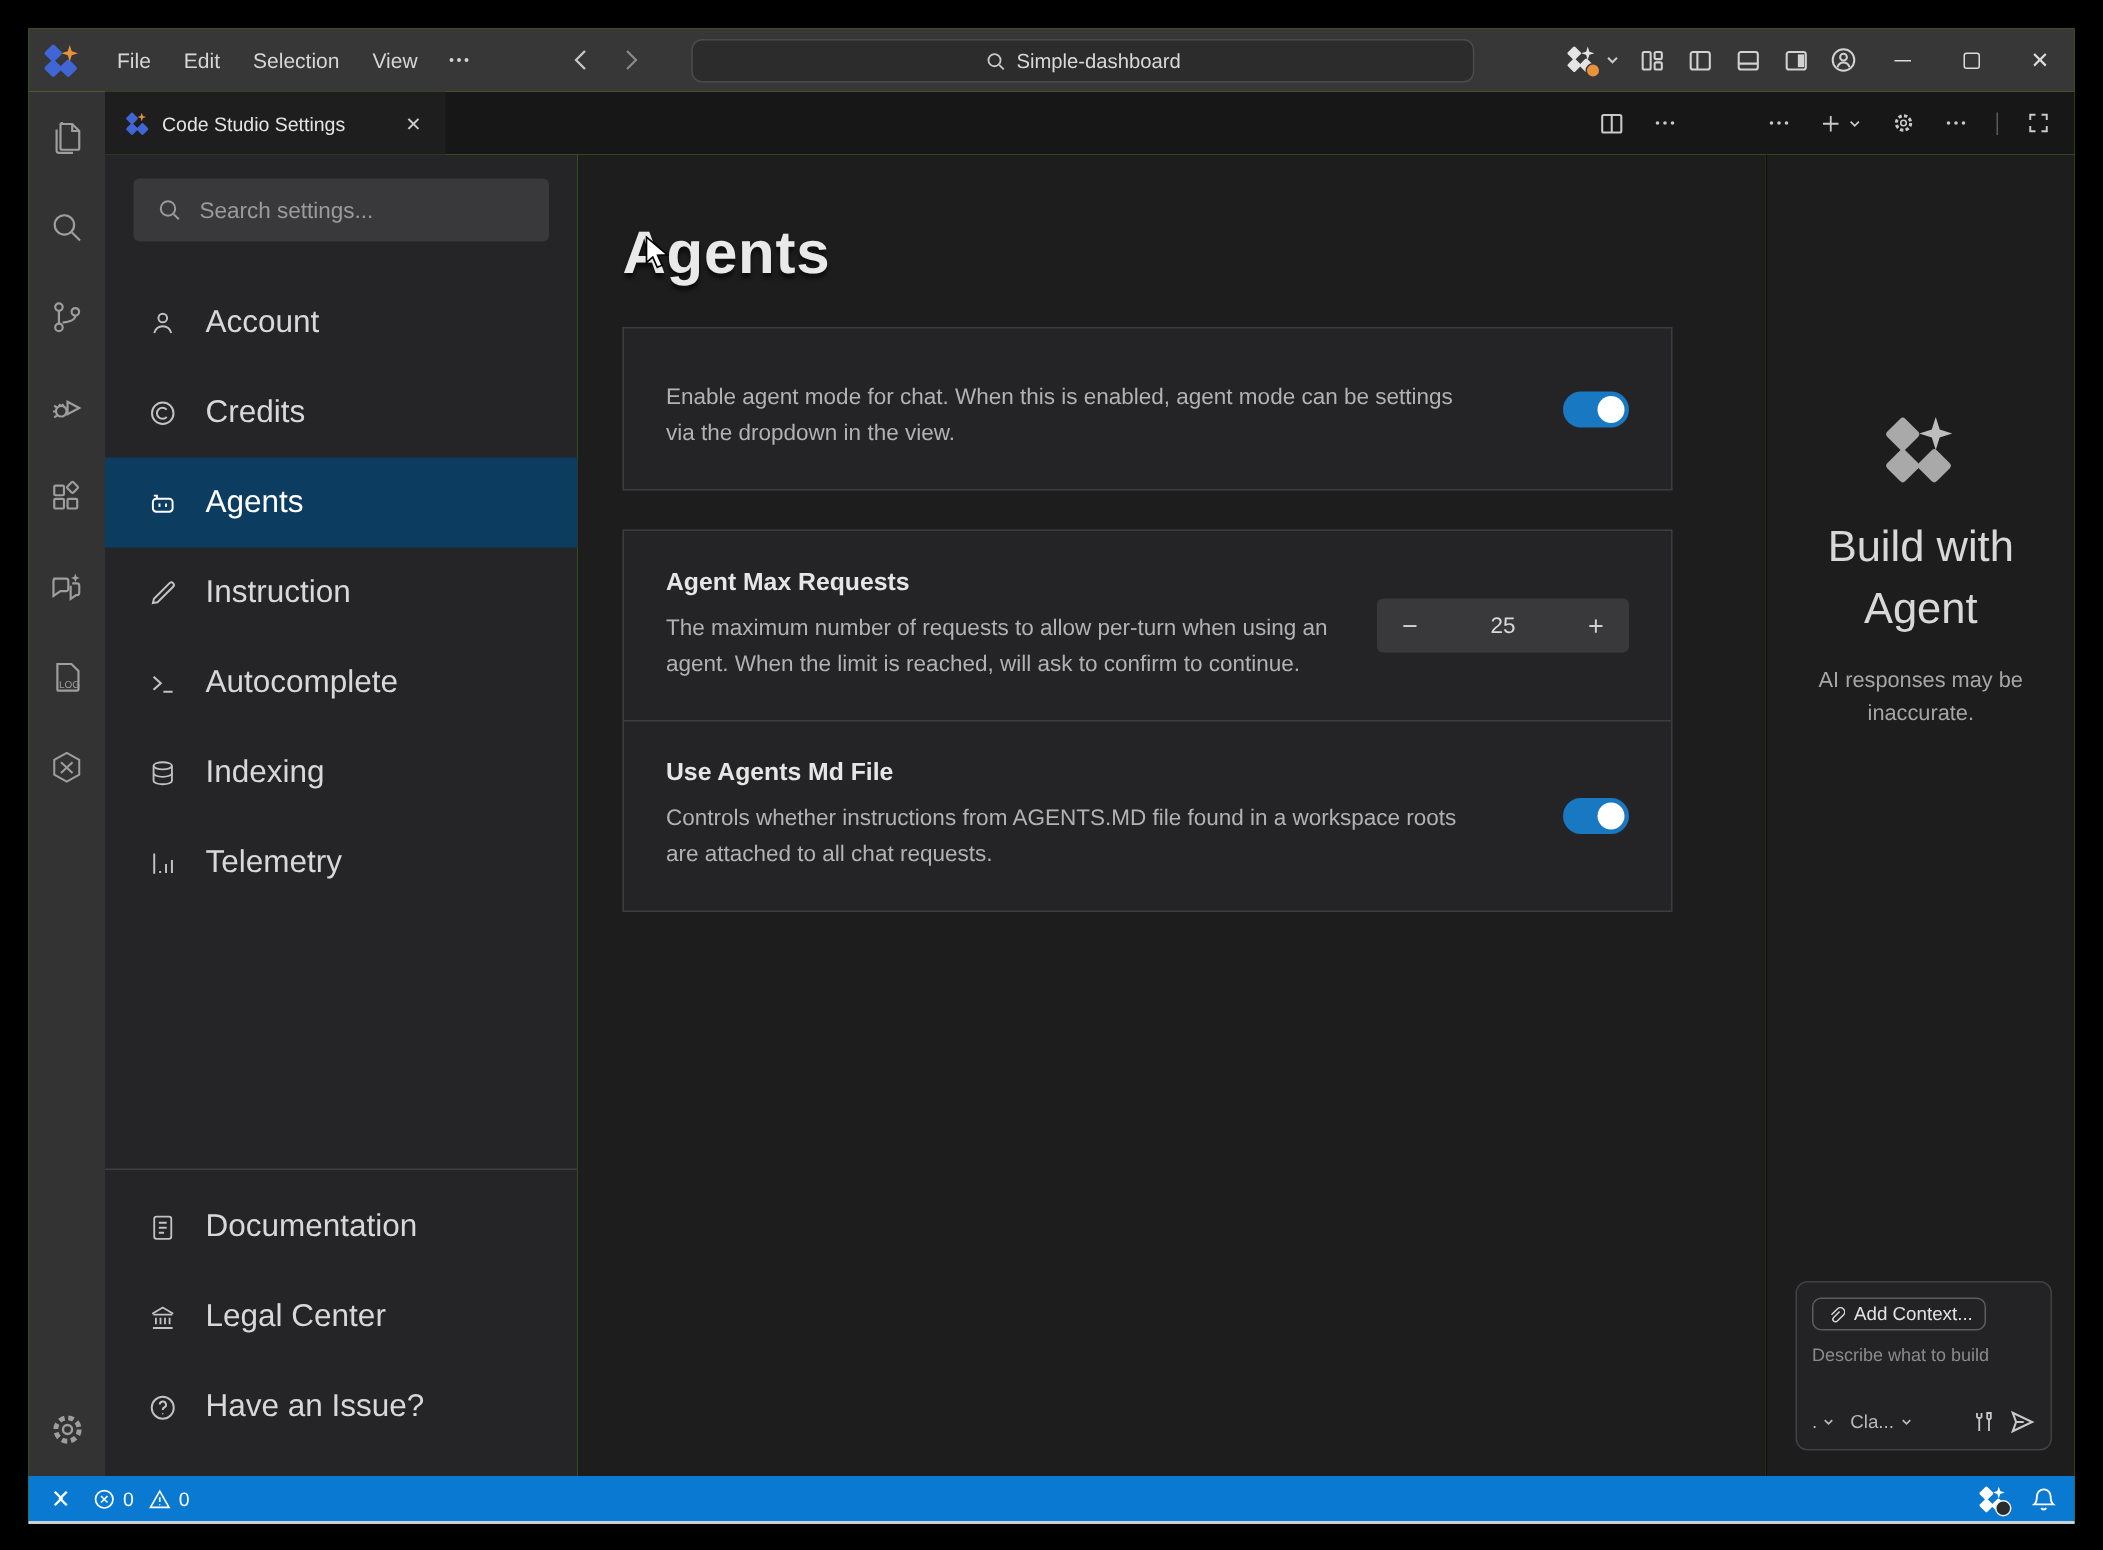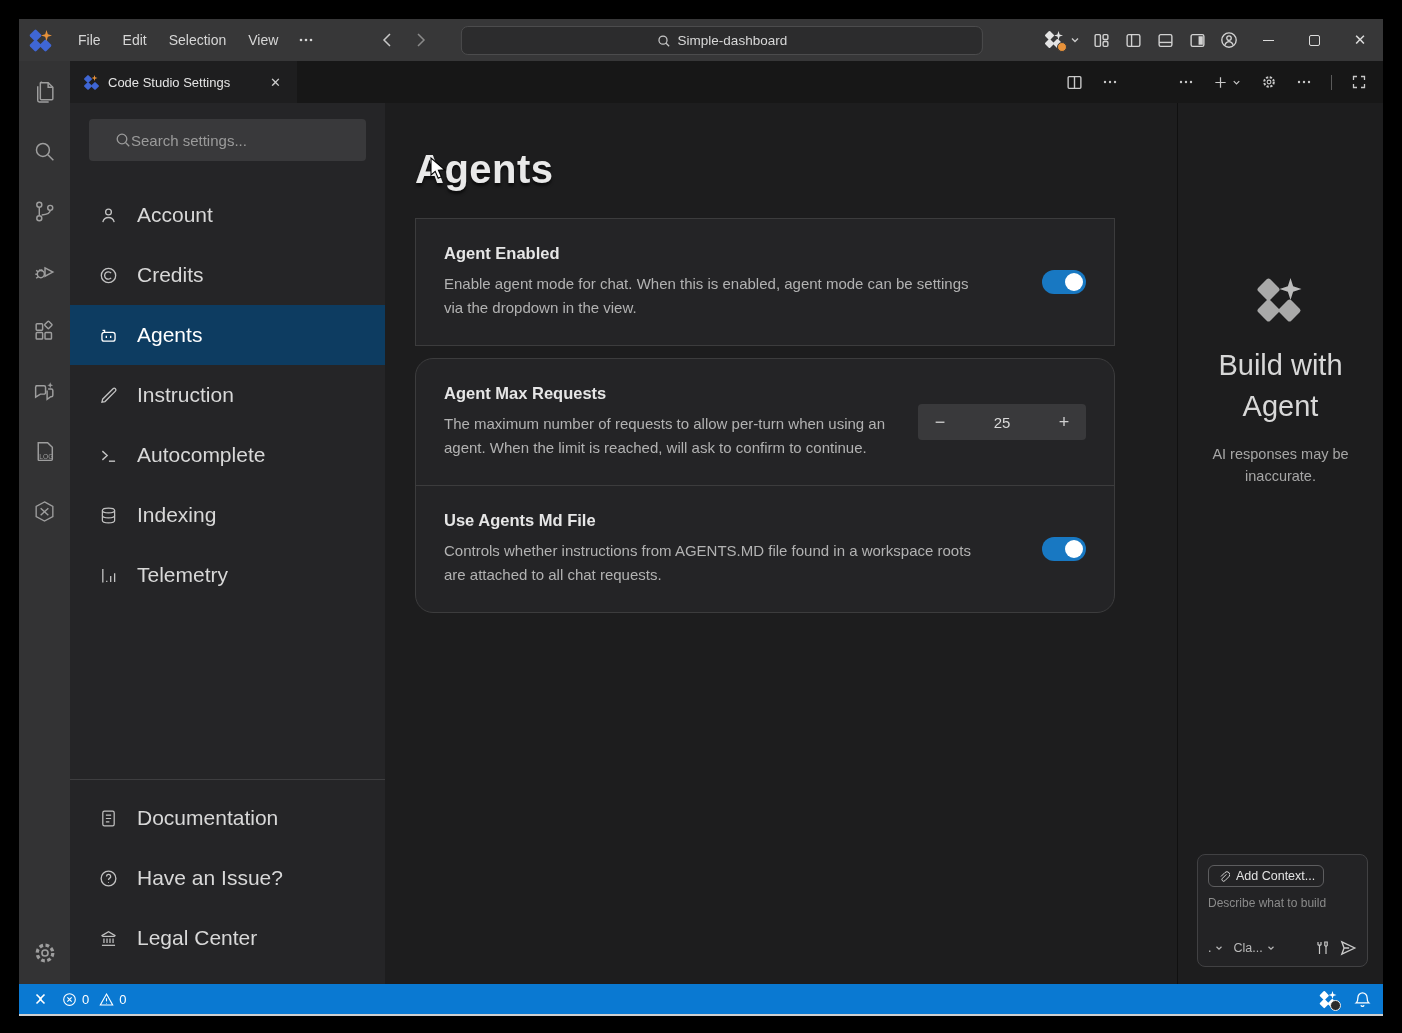--- a/index.html
+++ b/index.html
@@ -59,40 +59,40 @@
   .tab-actions { margin-left:auto; display:flex; align-items:center; gap:19px; padding-right:16px; color:#c9c9c9; }
   .ta-gap { width:22px; }
   .ta-divider { width:1px; height:15px; background:#5a5a5a; }
   .plus-group { display:flex; align-items:center; gap:3px; }
 
   .content-row { flex:1 1 auto; display:flex; min-height:0; }
 
   
   .settings-nav { width:315px; background:#252527; display:flex; flex-direction:column; flex:0 0 auto; }
   .nav-search { margin:16px 19px 8px 19px; height:42px; background:#39393b; border:none; border-radius:4px;
-    display:flex; align-items:center; padding:0 26px; color:#9b9b9b; }
+    display:flex; align-items:center; gap:12px; padding:0 16px; color:#9b9b9b; }
   .nav-search input { flex:1; background:transparent; border:none; outline:none; color:#d8d8d8;
     font-size:15px; font-family:inherit; }
   .nav-search input::placeholder { color:#9b9b9b; }
   .nav-list { display:flex; flex-direction:column; margin-top:16px; }
   .nav-item { height:60px; display:flex; align-items:center; gap:18px; padding-left:27px;
     color:#d8d8d8; font-size:21px; }
   .nav-item .nicon { width:22px; height:22px; display:flex; align-items:center; justify-content:center; color:#c2c2c2; }
   .nav-item.selected { background:#0d3c61; color:#ffffff; }
   .nav-item.selected .nicon { color:#ffffff; }
   .nav-spacer { flex:1 1 auto; }
   .nav-bottom { border-top:1px solid #3e3e40; padding:8px 0 16px 0; }
 
   
   .settings-main { width:792px; background:#1d1d1e; padding:44px 0 0 30px; flex:0 0 auto; overflow:hidden; }
   .page-title { font-size:40px; font-weight:700; color:#e9e9e9; letter-spacing:.5px;
     text-shadow:0 3px 3px rgba(0,0,0,.6); }
   .card { width:700px; background:#242426; border:1px solid #3c3c3d; }
   .card-first { margin-top:26px; }
-  .card-group { margin-top:12px;border-radius:18px; }
+  .card-group { margin-top:26px; }
   .section { display:flex; align-items:center; padding:25px 28px; }
   .section + .section { border-top:1px solid #3c3c3d; }
   .sec-text { flex:1 1 auto; }
   .sec-title { font-size:16.5px; font-weight:700; color:#e6e6e6; }
   .sec-desc { margin-top:9px; font-size:15px; line-height:24px; color:#b2b2b2; }
   .w540 { max-width:540px; } .w445 { max-width:445px; }
   .toggle { width:44px; height:24px; border-radius:13px; background:#1878c2; position:relative; flex:0 0 auto; }
   .toggle .knob { position:absolute; top:3px; right:3px; width:18px; height:18px; border-radius:50%; background:#fff; }
   .stepper { width:168px; height:36px; background:#39393b; border-radius:4px; display:flex; align-items:center;
     color:#d9d9d9; flex:0 0 auto; }
@@ -453,49 +453,48 @@
                 <span class="nicon">
                   <svg width="21" height="21" viewBox="0 0 24 24" fill="none" stroke="currentColor" stroke-width="1.4">
                       <rect x="5.5" y="3.5" width="13" height="17" rx="1.8"></rect>
                       <path d="M9 8.2h6M9 12h6M9 15.8h4"></path>
                     </svg>
                 </span>
                 <span>Documentation</span>
               </div>
               <div class="nav-item">
                 <span class="nicon">
-                  <svg width="21" height="21" viewBox="0 0 24 24" fill="none" stroke="currentColor" stroke-width="1.5">
-                      <circle cx="12" cy="12" r="8.4"></circle>
-                      <path d="M9.7 9.6a2.4 2.4 0 1 1 3.4 2.2c-.9.4-1.1 1-1.1 2"></path>
-                      <circle cx="12" cy="16.6" r="0.6" fill="currentColor" stroke="none"></circle>
-                    </svg>
-                </span>
-                <span>Have an Issue?</span>
-              </div>
-              <div class="nav-item">
-                <span class="nicon">
                   <svg width="21" height="21" viewBox="0 0 24 24" fill="none" stroke="currentColor" stroke-width="1.4">
                       <path d="M4 9l8-4.8L20 9"></path>
                       <path d="M4.8 9.6h14.4"></path>
                       <path d="M6.8 12v5M10.3 12v5M13.7 12v5M17.2 12v5"></path>
                       <path d="M4.5 19.8h15"></path>
                     </svg>
                 </span>
                 <span>Legal Center</span>
               </div>
+              <div class="nav-item">
+                <span class="nicon">
+                  <svg width="21" height="21" viewBox="0 0 24 24" fill="none" stroke="currentColor" stroke-width="1.5">
+                      <circle cx="12" cy="12" r="8.4"></circle>
+                      <path d="M9.7 9.6a2.4 2.4 0 1 1 3.4 2.2c-.9.4-1.1 1-1.1 2"></path>
+                      <circle cx="12" cy="16.6" r="0.6" fill="currentColor" stroke="none"></circle>
+                    </svg>
+                </span>
+                <span>Have an Issue?</span>
+              </div>
             </div>
           </div>
 
           <div class="settings-main">
             <div class="page-title">Agents</div>
 
             <div class="card card-first">
               <div class="section">
                 <div class="sec-text">
-                  <div class="sec-title">Agent Enabled</div>
                   <div class="sec-desc w540">Enable agent mode for chat. When this is enabled, agent mode can be settings via the dropdown in the view.</div>
                 </div>
                 <div class="toggle">
                     <span class="knob"></span>
                   </div>
               </div>
             </div>
 
             <div class="card card-group">
               <div class="section">

